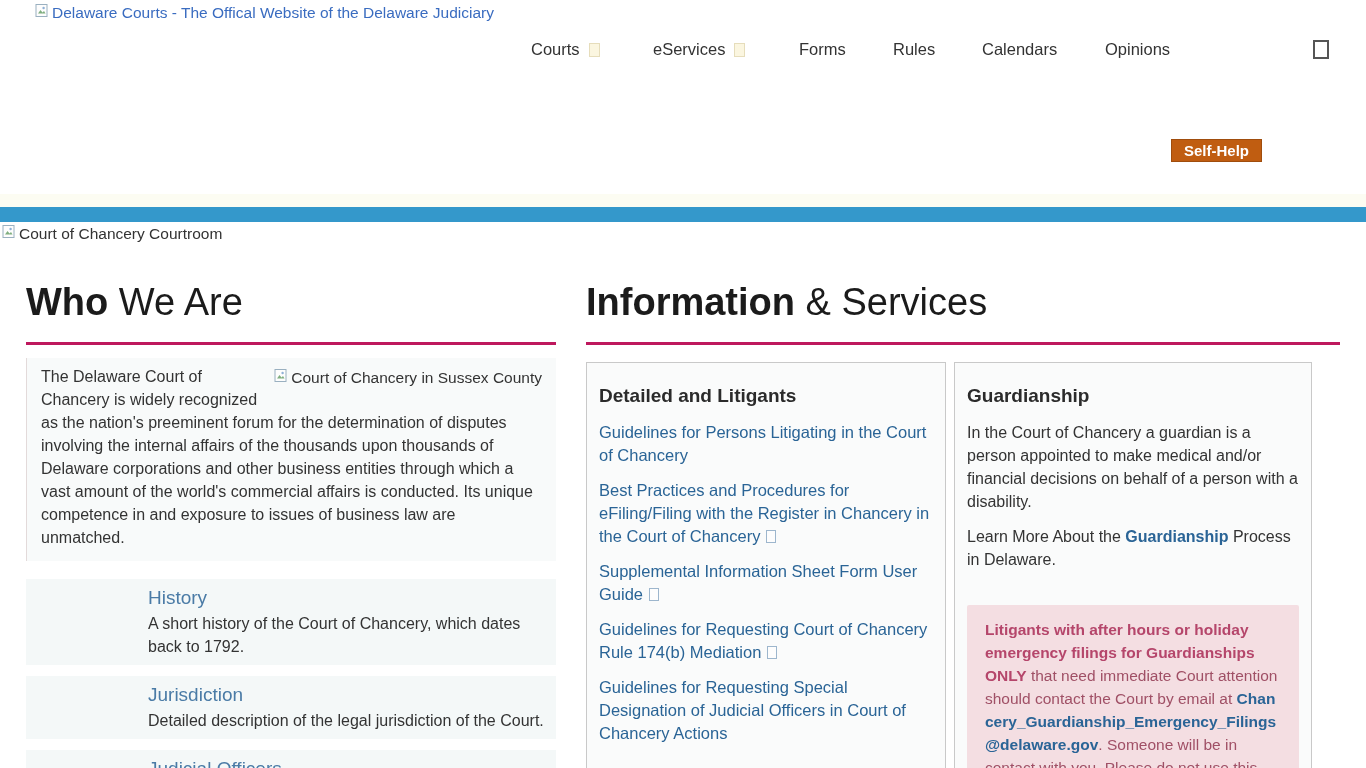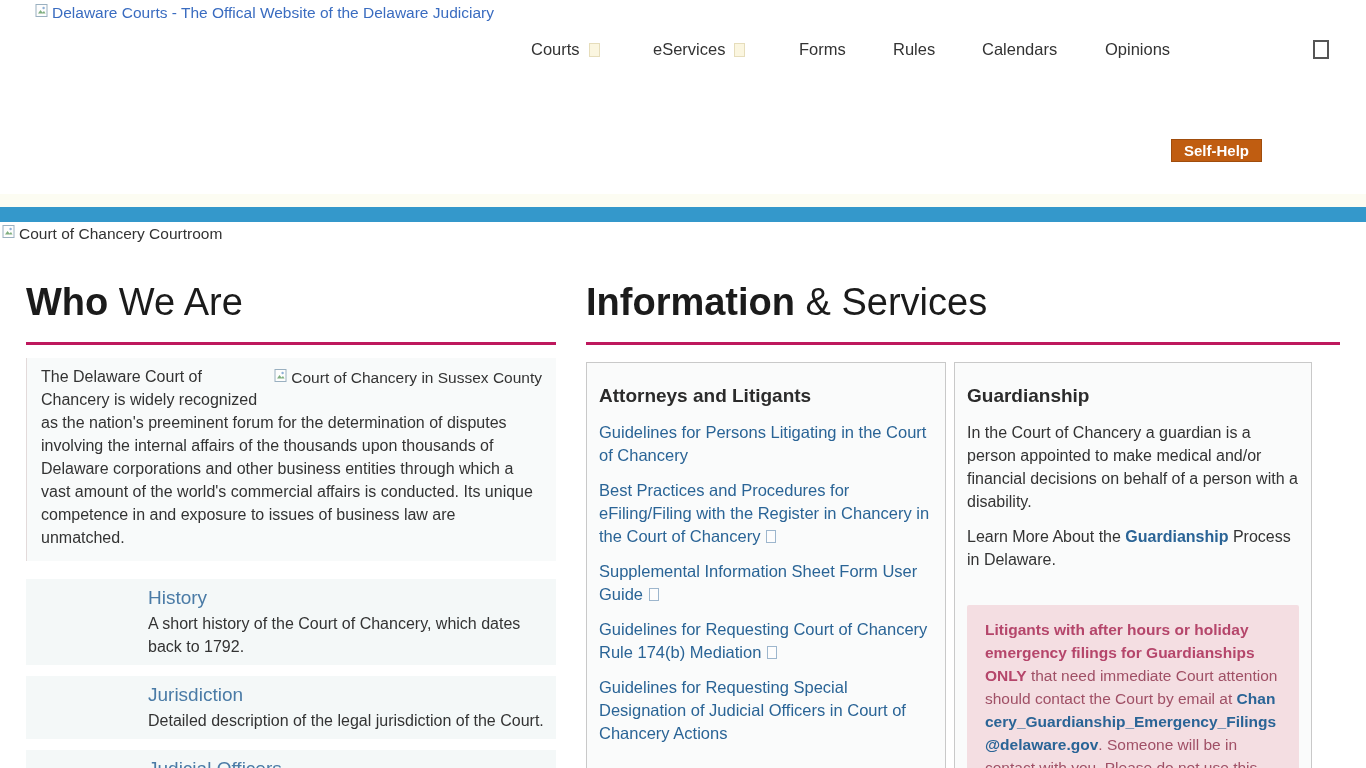--- a/index.html
+++ b/index.html
@@ -138,21 +138,21 @@
         <div class="who-item"><a class="ttl">Judicial Officers</a></div>
       </div>
   </div>
 
   <div class="col-right">
     <h1 class="sec"><b>Information</b><span> &amp; Services</span></h1>
 
     <div class="boxes">
 
       <div class="panel panel-att">
-        <h2>Attorneys and Litigants</h2>
+        <h2>Detailed and Litigants</h2>
         <div>
             <a class="att-link">Guidelines for Persons Litigating in the Court of Chancery</a>
             <a class="att-link">Best Practices and Procedures for eFiling/Filing with the Register in Chancery in the Court of Chancery<span class="ext-tofu"></span></a>
             <a class="att-link">Supplemental Information Sheet Form User Guide<span class="ext-tofu"></span></a>
             <a class="att-link">Guidelines for Requesting Court of Chancery Rule 174(b) Mediation<span class="ext-tofu"></span></a>
             <a class="att-link">Guidelines for Requesting Special Designation of Judicial Officers in Court of Chancery Actions</a>
           </div>
       </div>
 
       <div class="panel panel-guard">

